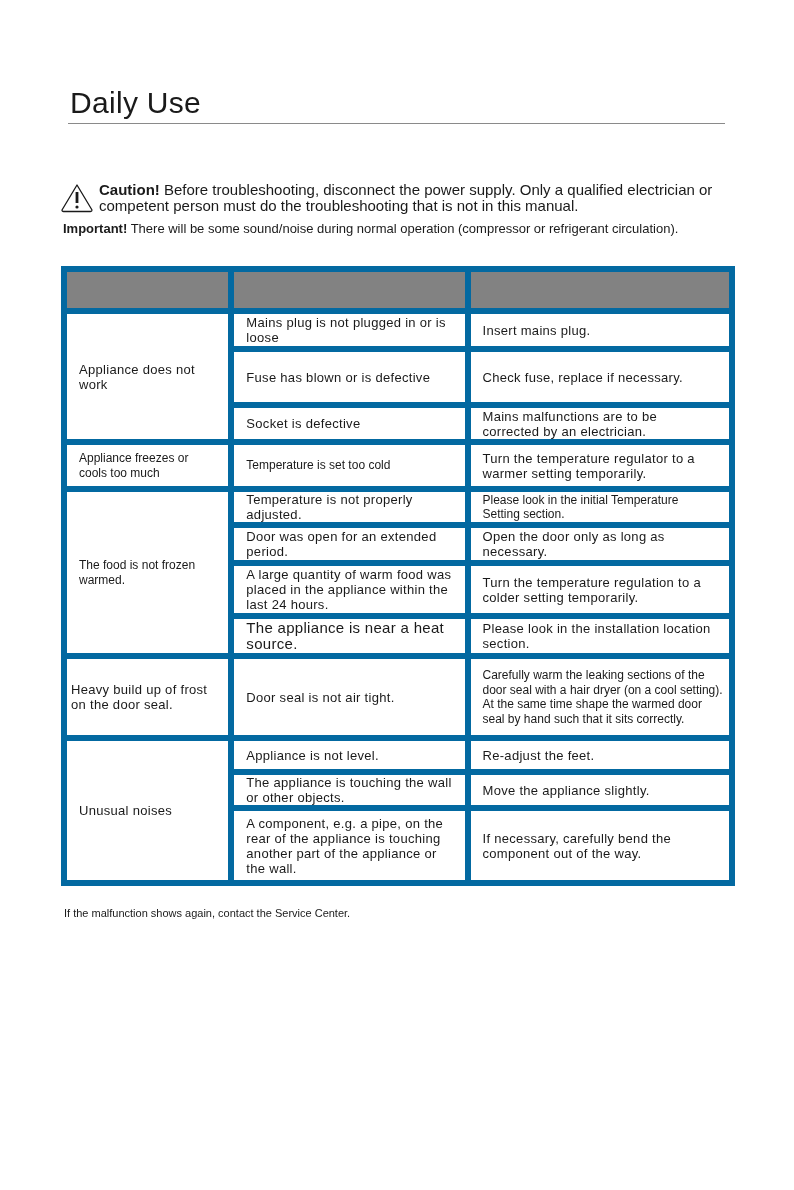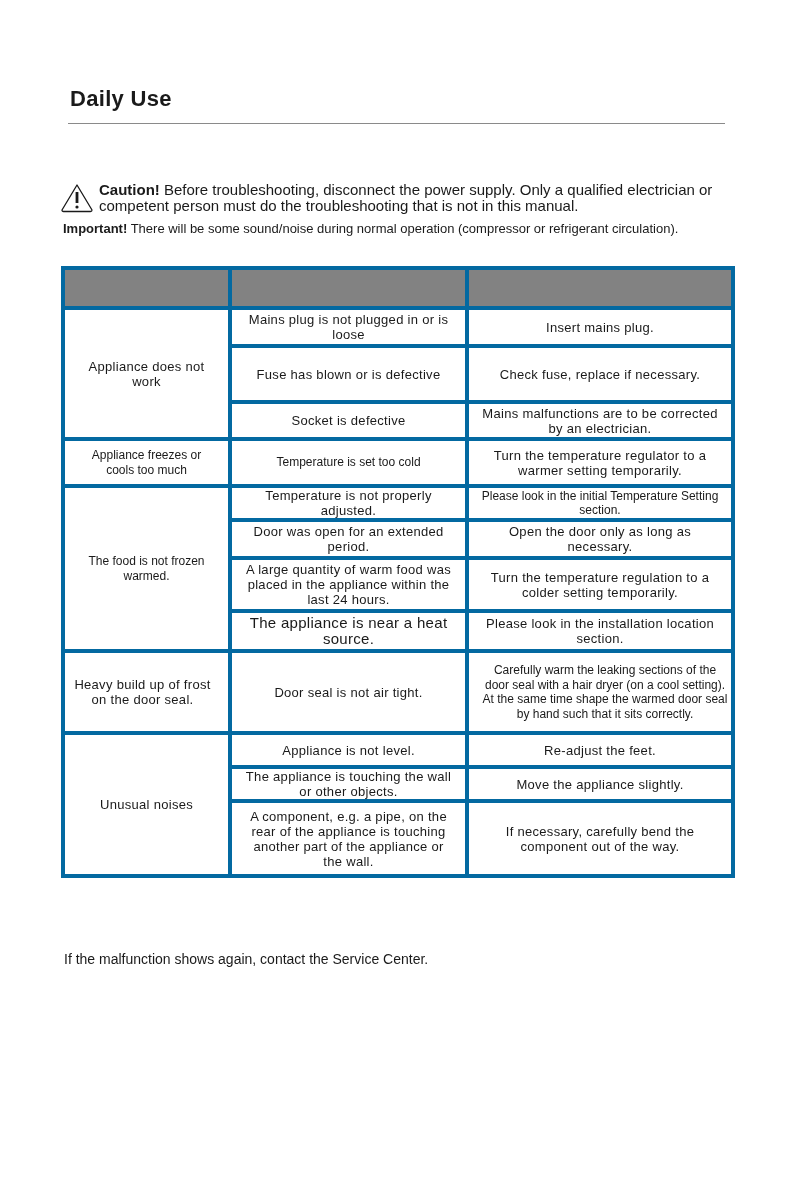--- a/index.html
+++ b/index.html
@@ -1,35 +1,35 @@
 <!DOCTYPE html>
 <html><head>
 <meta charset="utf-8">
 <style>
   html, body { margin:0; padding:0; background:#ffffff; }
   body { width:794px; height:1190px; position:relative; overflow:hidden;
          font-family:"Liberation Sans", sans-serif; color:#1a1a1a; }
-  .title { position:absolute; left:70px; top:86px; font-size:22px; font-weight:bold; letter-spacing:0.3px; }
+  .title { position:absolute; left:70px; top:86px; font-size:30px; font-weight:normal; letter-spacing:0.3px; }
   .rule { position:absolute; left:68px; top:123px; width:657px; height:1px; background:#8a8a8a; }
   .caution { position:absolute; left:60px; top:182px; width:690px; font-size:15px; line-height:16px; }
   .caution .icon { position:absolute; left:0; top:1px; width:34px; height:30px; }
   .caution .text { margin-left:39px; }
   .caution b { font-weight:bold; }
   .important { position:absolute; left:63px; top:221px; font-size:13px; white-space:nowrap; }
   .important b { font-weight:bold; }
   table.ts { position:absolute; left:61px; top:266px; width:674px; border-collapse:collapse;
              border:2px solid #1a1a1a; font-size:13px; line-height:15px; letter-spacing:0.3px; }
-  table.ts td, table.ts th { border:4px solid #0369a1; padding:0 12px; vertical-align:middle; text-align:center; }
+  table.ts td, table.ts th { border:6px solid #0369a1; padding:0 12px; vertical-align:middle; text-align:left; }
   table.ts th { background:#828282; height:36px; }
   td.c1 { width:142px;margin-top:40px; }
   td.c2 { width:214px; }
   td.c3 { width:244px; padding-left:12px; padding-right:4px; }
   .small { font-size:12px; line-height:14.5px; letter-spacing:0; }
   .large { font-size:15px; line-height:16px; }
-  .footer { position:absolute; left:64px; top:907px; font-size:14px;margin-top:44px; }
+  .footer { position:absolute; left:64px; top:907px; font-size:11px; }
 </style>
 </head>
 <body>
 
 <div class="title">Daily Use</div>
 <div class="rule"></div>
 
 <div class="caution">
   <svg class="icon" viewBox="0 0 34 30">
     <path d="M17 2 L32 27 Q32 28.5 30.5 28.5 L3.5 28.5 Q2 28.5 2 27 Z" fill="none" stroke="#1a1a1a" stroke-width="1.3" stroke-linejoin="round"></path>

